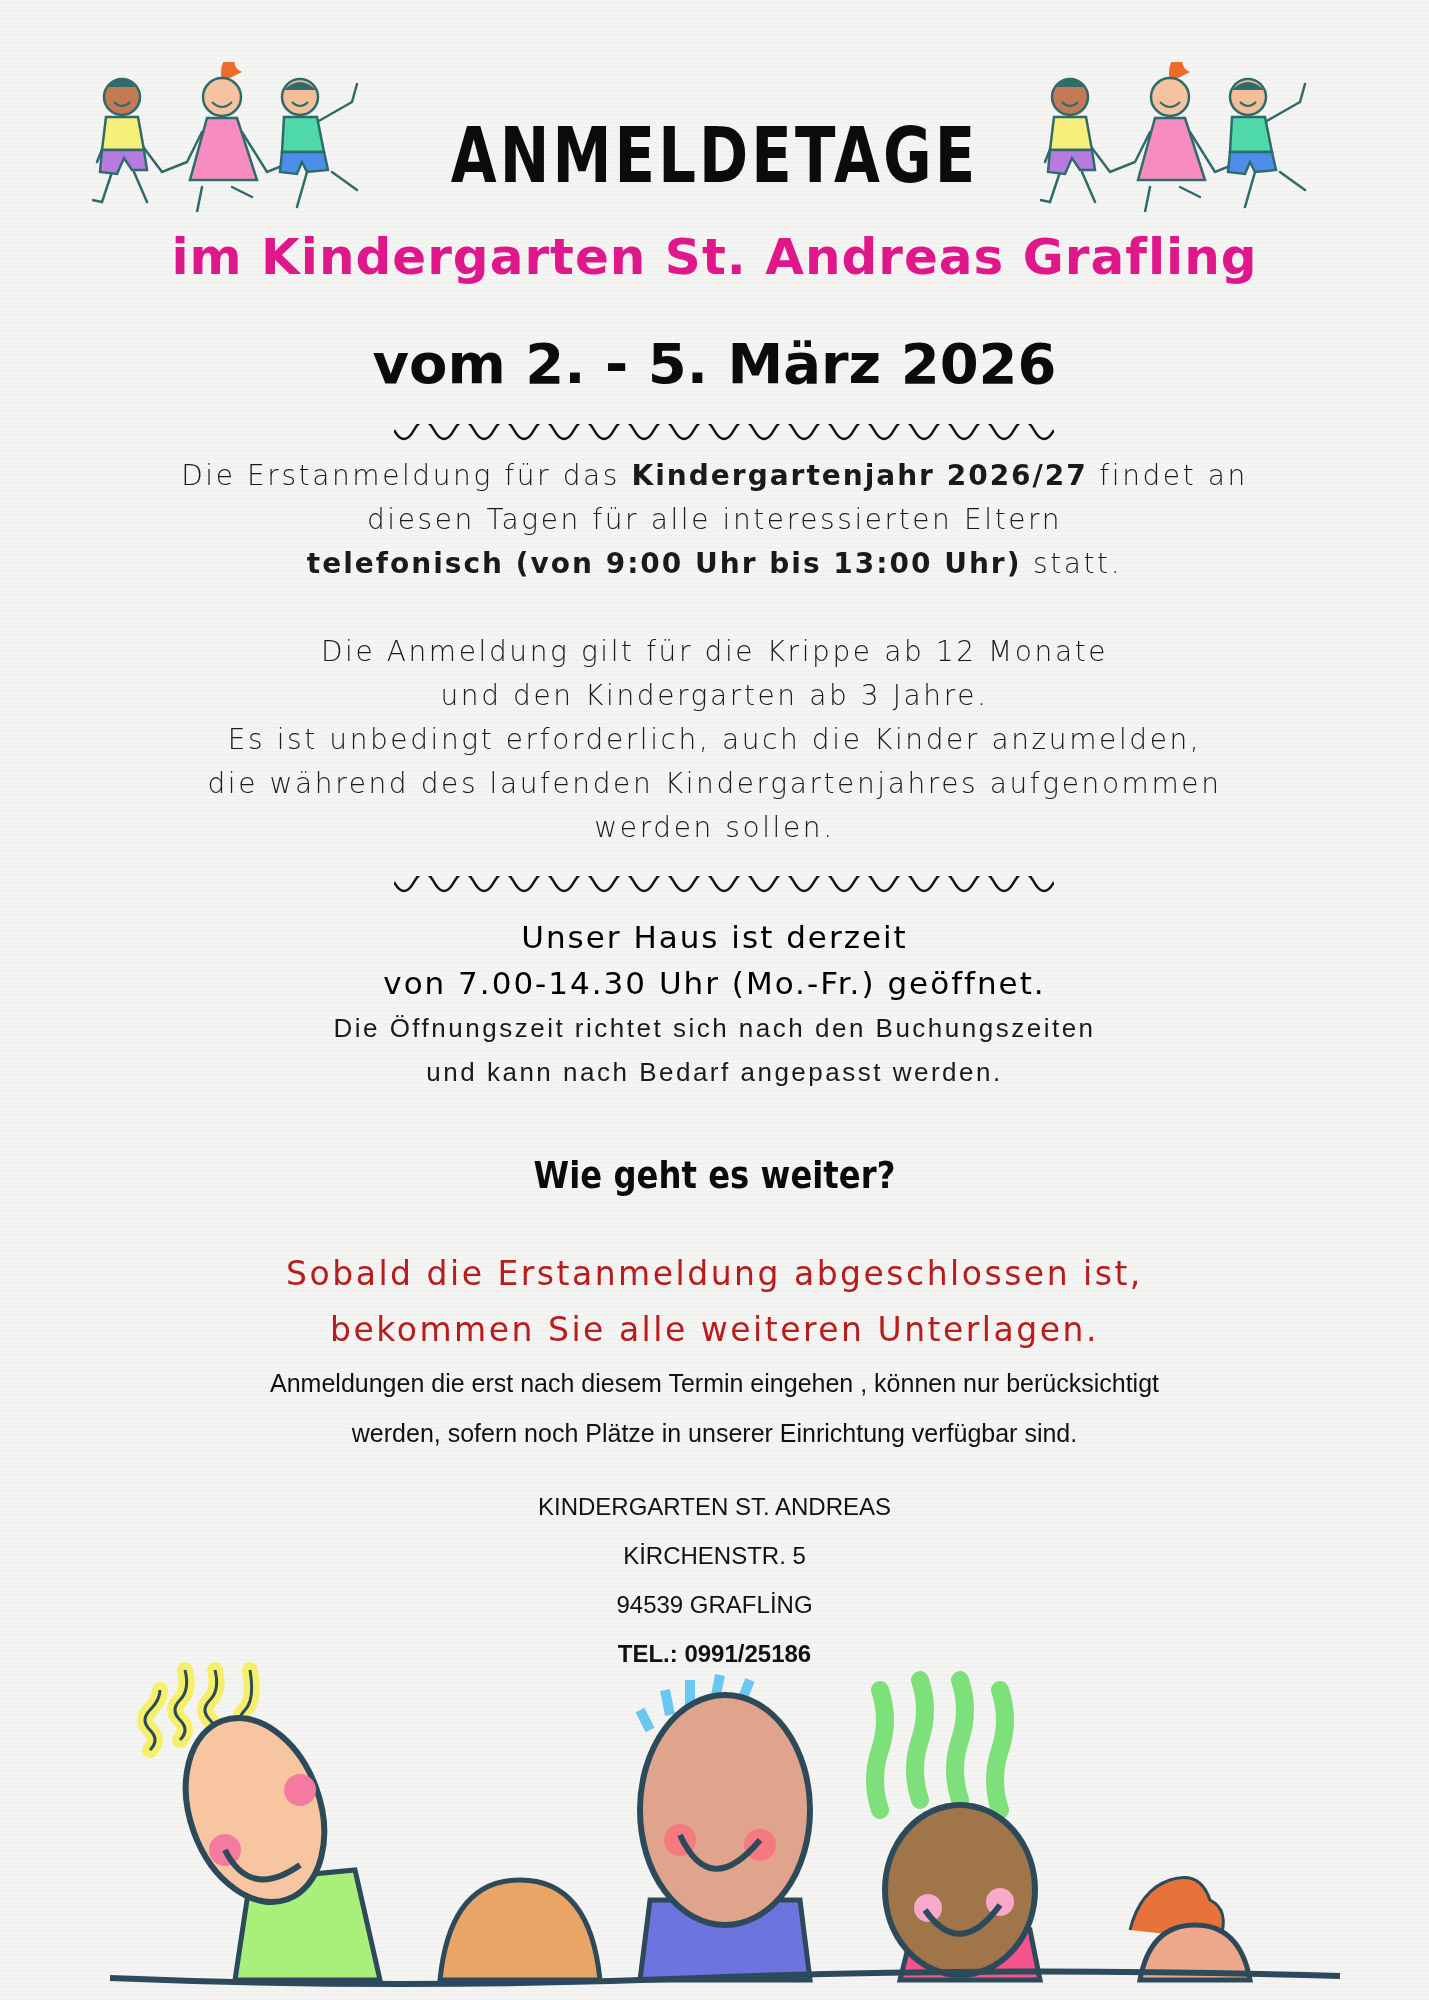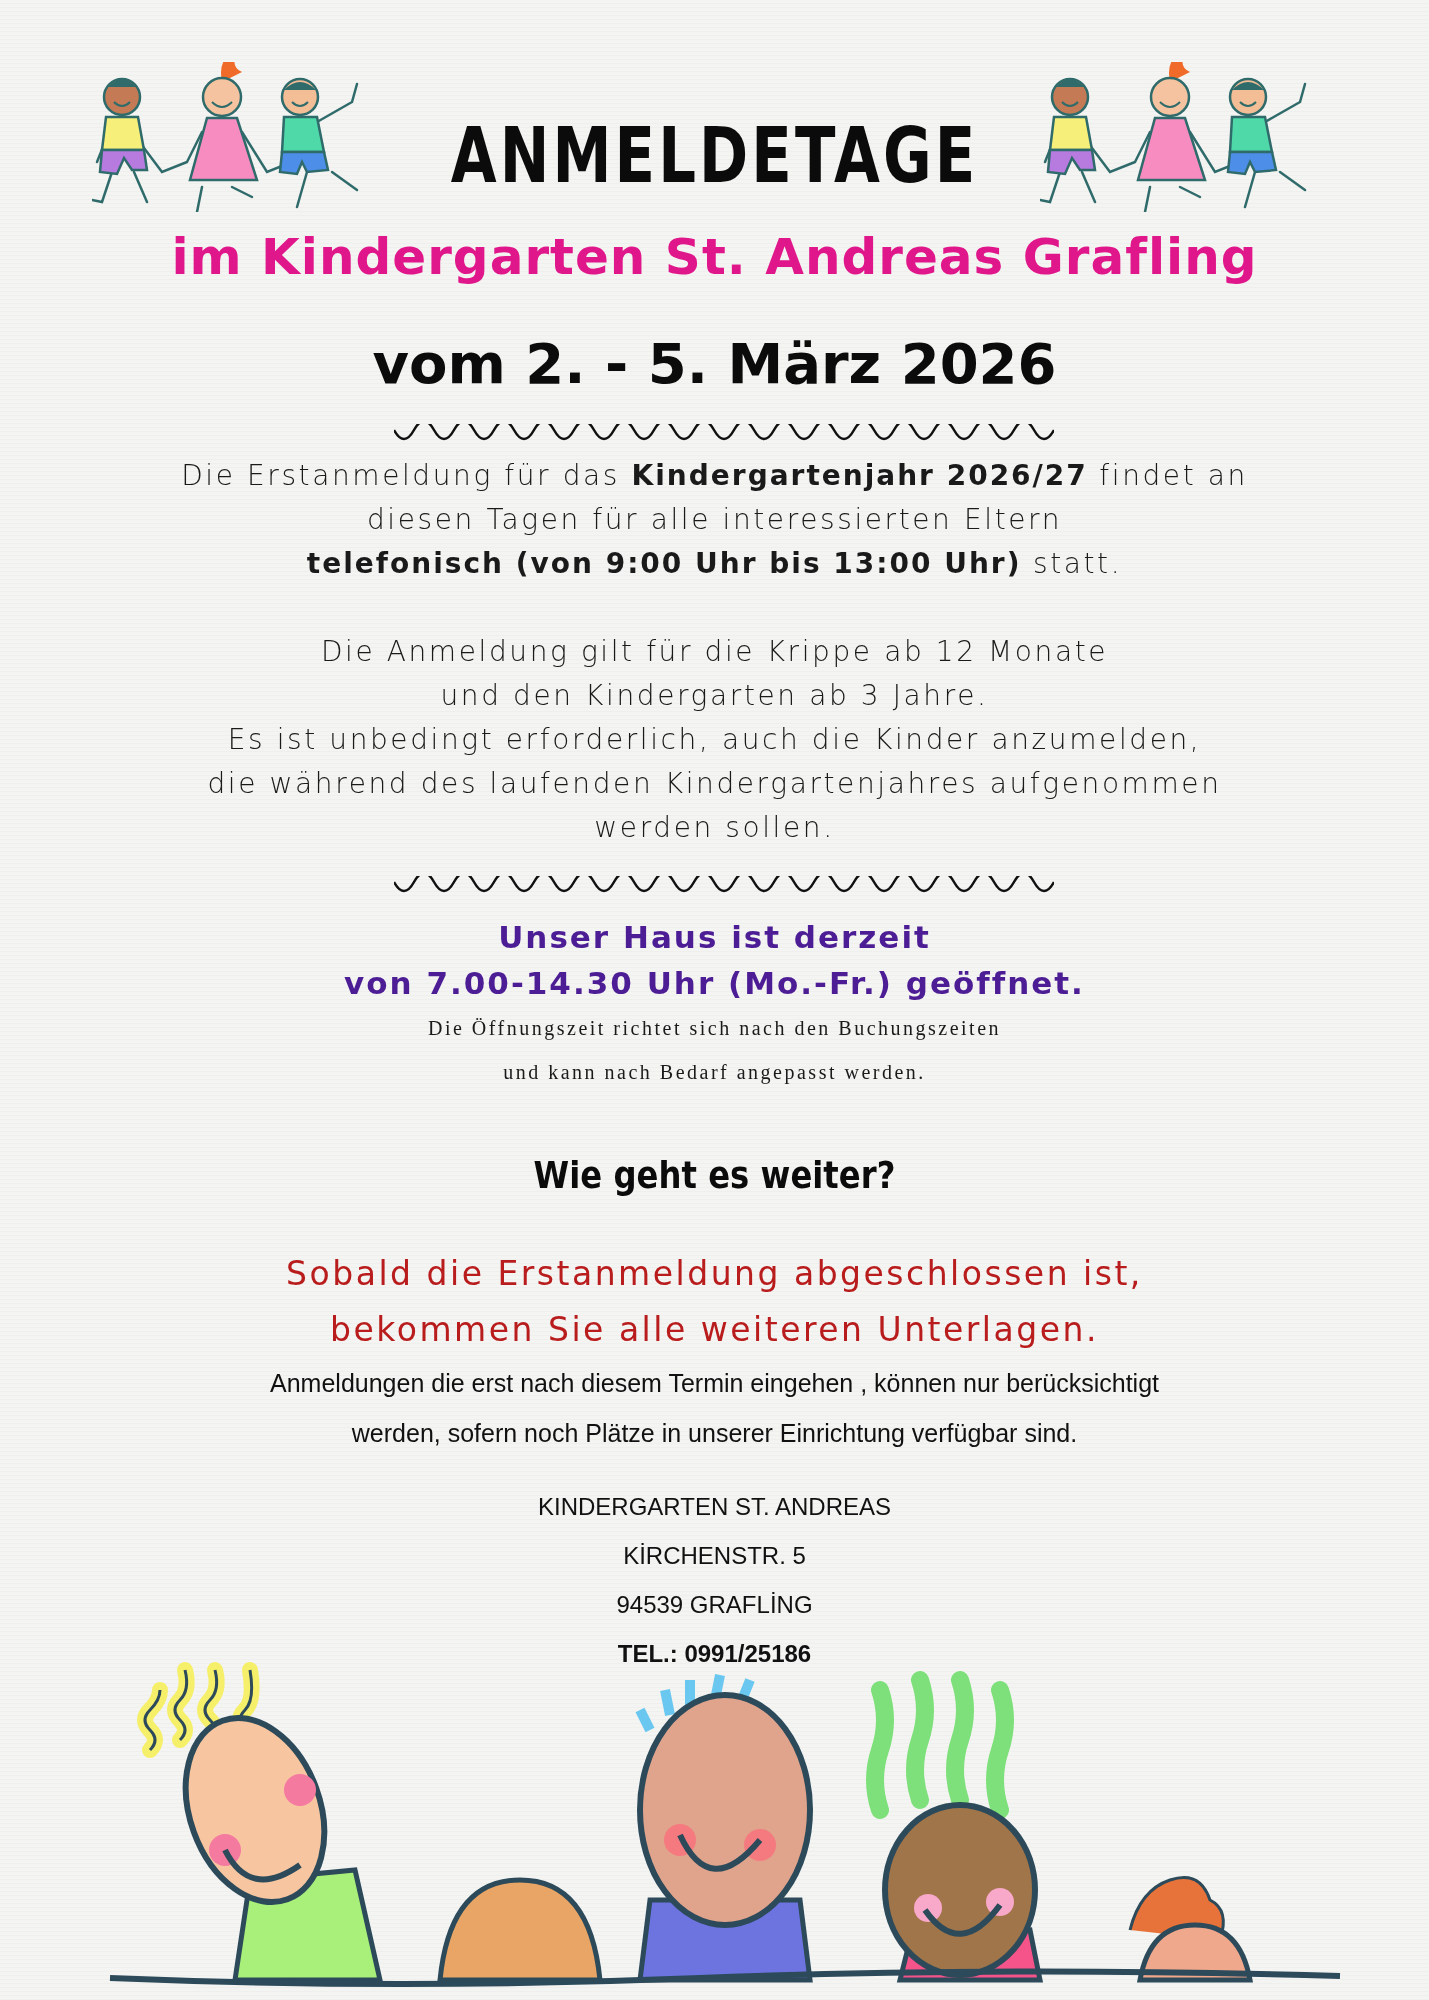--- a/index.html
+++ b/index.html
@@ -25,25 +25,25 @@
     top: 336px; font-family: "DejaVu Sans", sans-serif; font-weight: bold;
     font-size: 56px; color: #0b0b0b; line-height: 1;
   }
   .wave { left: 394px; width: 660px; height: 24px; }
   .body-text {
     font-family: "DejaVu Sans", sans-serif; font-size: 28px; letter-spacing: 2.6px;
     line-height: 44px; color: #1a1a1a; font-weight: 300;
   }
   .body-text b { font-weight: bold; letter-spacing: 2px; }
   .hours-head {
-    font-family: "DejaVu Sans", sans-serif; font-weight: bold; font-size: 31px;
-    letter-spacing: 2px; line-height: 46px; color: #4c1d95;
+    font-family: "DejaVu Sans", sans-serif; font-weight: normal; font-size: 31px;
+    letter-spacing: 2px; line-height: 46px; color: #000000;
   }
   .hours-body {
-    font-family: Liberation Serif, serif; font-size: 20px; letter-spacing: 2.5px;
+    font-family: Liberation Sans, sans-serif; font-size: 26px; letter-spacing: 2.5px;
     line-height: 44px; color: #1a1a1a;
   }
   .next-head {
     font-family: "DejaVu Sans", sans-serif; font-weight: bold; font-size: 38px;
     transform: scaleX(0.85); color: #0b0b0b; line-height: 1;
   }
   .next-body {
     font-family: "DejaVu Sans", sans-serif; font-size: 33px; letter-spacing: 2.5px;
     line-height: 56px; color: #b91c1c; margin-top: 40px;
   }

